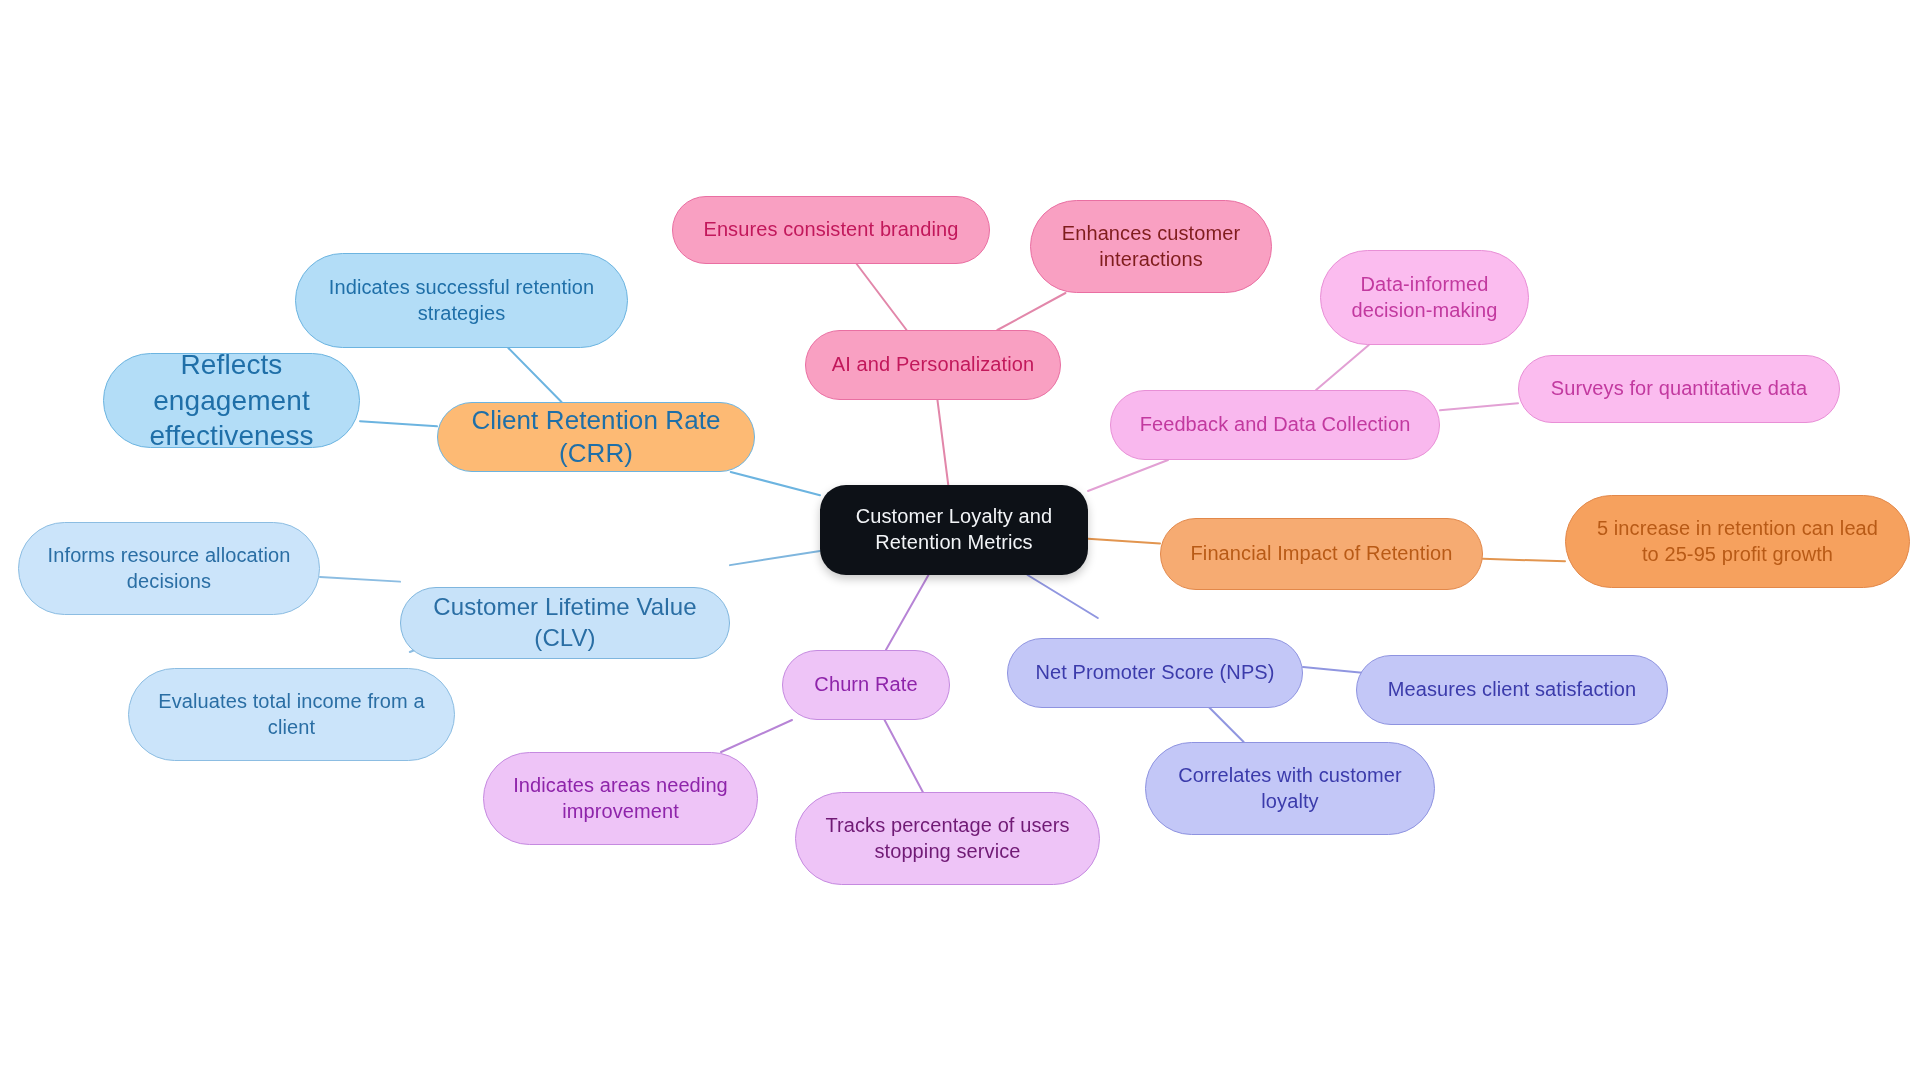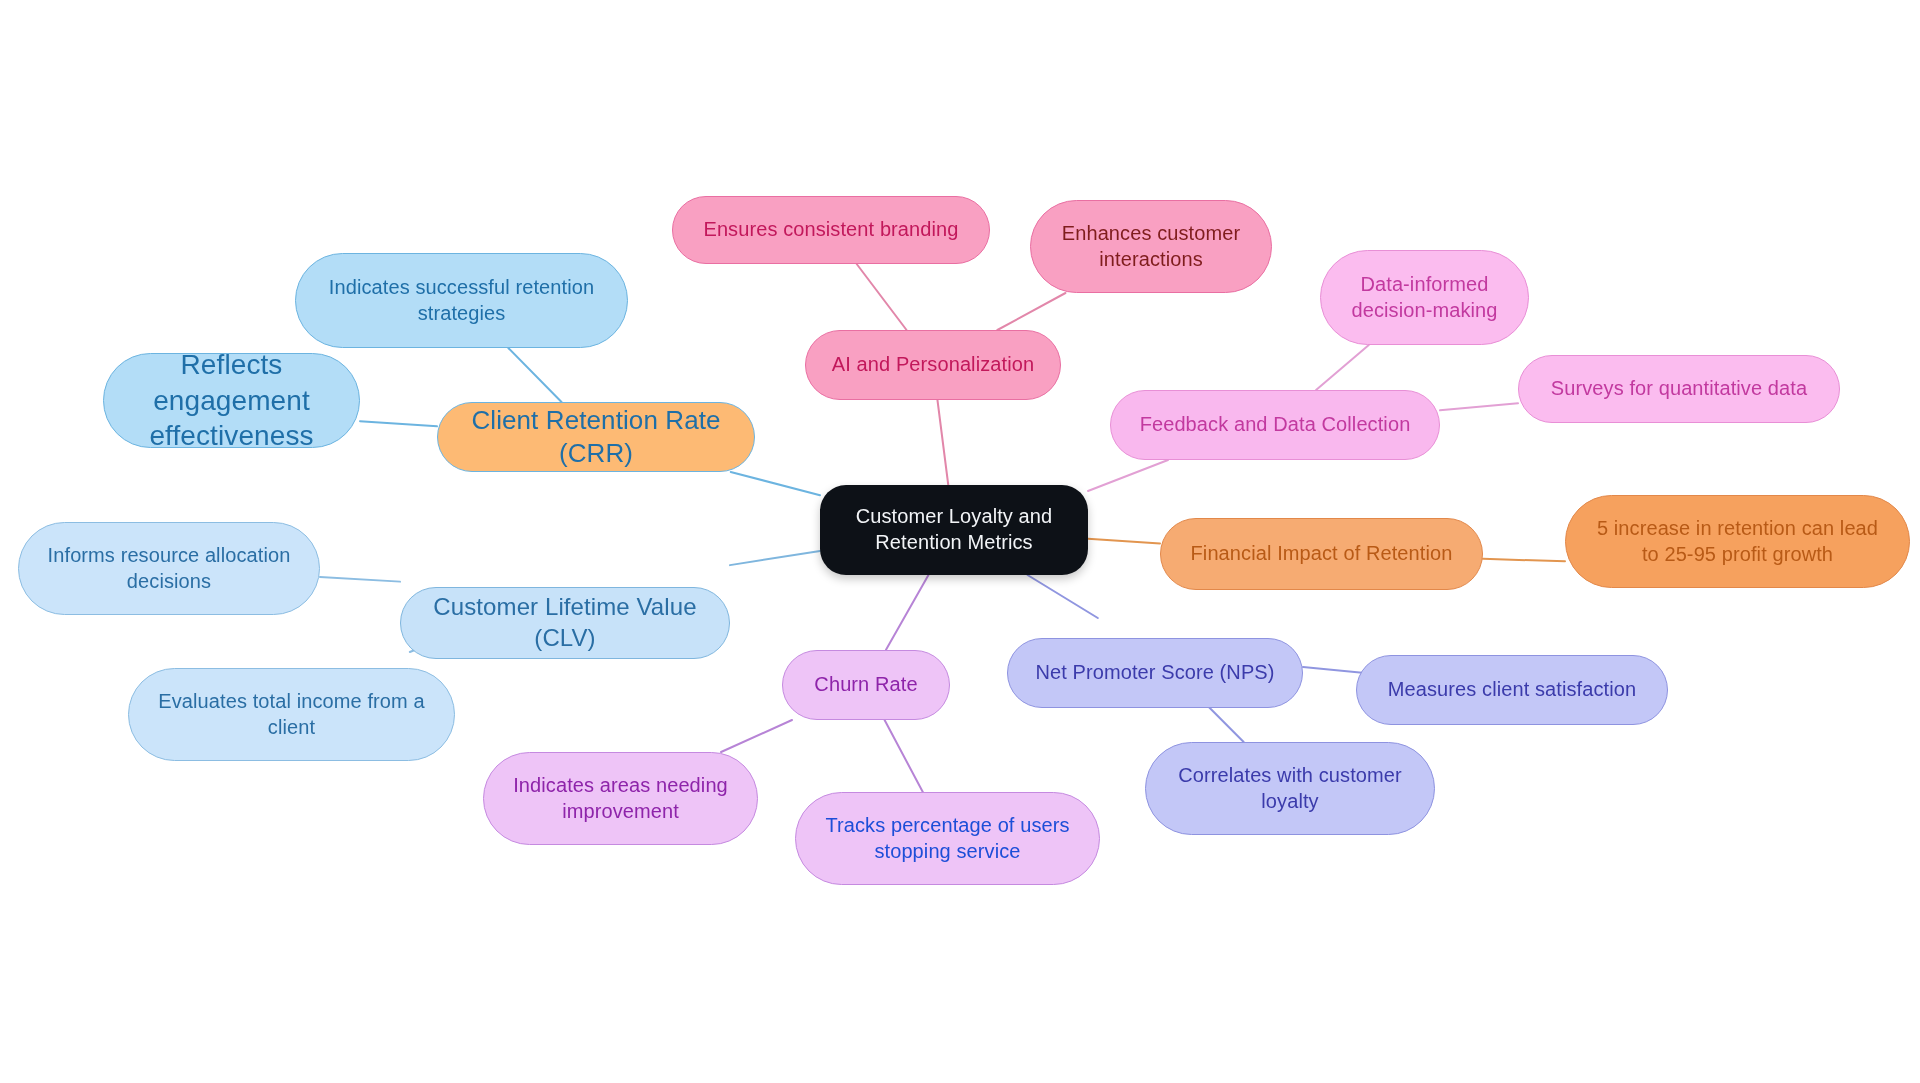--- a/index.html
+++ b/index.html
@@ -97,16 +97,16 @@
       <div class="node" style="left: 1160px; top: 518px; width: 323px; height: 72px; background: rgb(246, 171, 114); color: rgb(184, 90, 22); font-size: 20px; border-color: rgb(226, 136, 74);"><span>Financial Impact of Retention</span></div>
       <div class="node" style="left: 1565px; top: 495px; width: 345px; height: 93px; background: rgb(246, 161, 94); color: rgb(184, 90, 22); font-size: 20px; border-color: rgb(226, 136, 74);"><span>5 increase in retention can lead
 to 25-95 profit growth</span></div>
       <div class="node" style="left: 1007px; top: 618px; width: 296px; height: 70px; background: rgb(195, 199, 247); color: rgb(59, 59, 171); font-size: 20px; border-color: rgb(142, 147, 224); margin-top: 20px;"><span>Net Promoter Score (NPS)</span></div>
       <div class="node" style="left: 1356px; top: 655px; width: 312px; height: 70px; background: rgb(195, 199, 247); color: rgb(59, 59, 171); font-size: 20px; border-color: rgb(142, 147, 224);"><span>Measures client satisfaction</span></div>
       <div class="node" style="left: 1145px; top: 742px; width: 290px; height: 93px; background: rgb(195, 199, 247); color: rgb(59, 59, 171); font-size: 20px; border-color: rgb(142, 147, 224);"><span>Correlates with customer
 loyalty</span></div>
       <div class="node" style="left: 782px; top: 650px; width: 168px; height: 70px; background: rgb(238, 196, 247); color: rgb(142, 36, 170); font-size: 20px; border-color: rgb(197, 138, 224);"><span>Churn Rate</span></div>
       <div class="node" style="left: 483px; top: 752px; width: 275px; height: 93px; background: rgb(238, 196, 247); color: rgb(142, 36, 170); font-size: 20px; border-color: rgb(197, 138, 224);"><span>Indicates areas needing
 improvement</span></div>
-      <div class="node" style="left: 795px; top: 792px; width: 305px; height: 93px; background: rgb(238, 196, 247); color: #1d4ed8; font-size: 20px; border-color: rgb(197, 138, 224);"><span>Tracks percentage of users
+      <div class="node" style="left: 795px; top: 792px; width: 305px; height: 93px; background: rgb(238, 196, 247); color: #701a75; font-size: 20px; border-color: rgb(197, 138, 224);"><span>Tracks percentage of users
 stopping service</span></div>
     </div>
 </div>
 
 </body></html>

